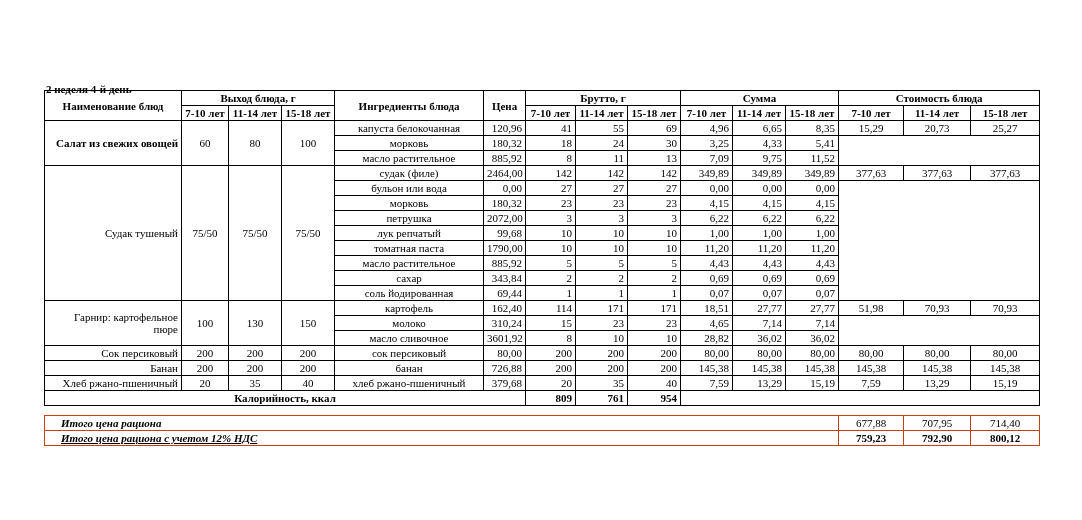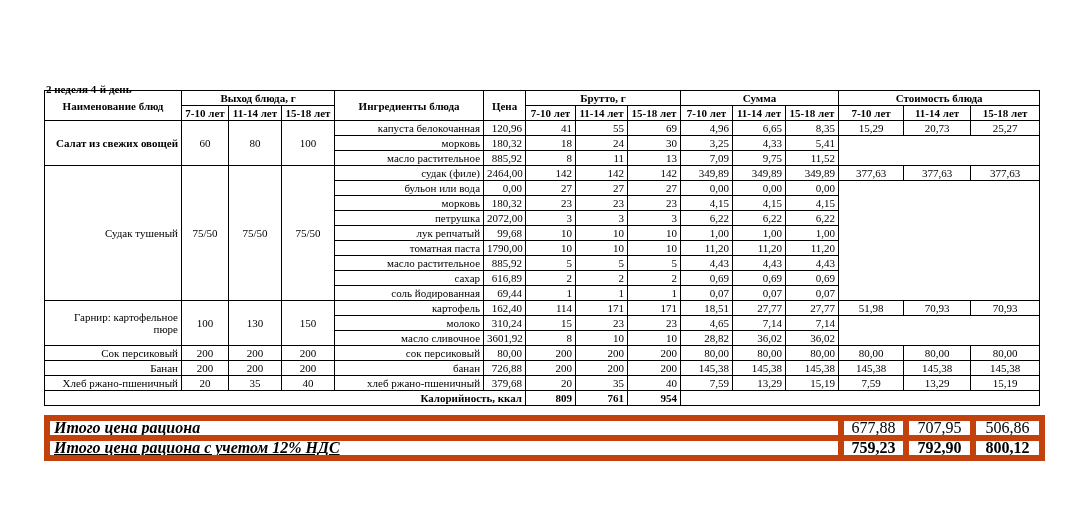--- a/index.html
+++ b/index.html
@@ -9,35 +9,35 @@
 
   table.main{position:absolute;left:44px;top:90px;border-collapse:collapse;table-layout:fixed;width:995px;}
   table.main td{border:1px solid #000;font-size:11px;line-height:12px;padding:1px 3px;vertical-align:middle;overflow:hidden;}
   table.main tr{height:14px;}
   tr.h1{height:14px;} tr.h2{height:28px;padding-left:48px;}
 
   .b{font-weight:bold;}
   .c{text-align:center;}
   .r{text-align:right;white-space:nowrap;}
   .top{vertical-align:top;}
-  .nm{text-align:right;white-space:nowrap;}
+  .nm{text-align:center;white-space:nowrap;}
   .dn{text-align:right;white-space:normal;line-height:13px;}
   .hc{text-align:center;white-space:nowrap;}
   .topv{vertical-align:top;padding-top:3px;}
   .top2{vertical-align:top;padding-top:2px;}
 
   .bt2{border-top:2px solid #000;}
   .bb2{border-bottom:2px solid #000;}
   .bl2{border-left:2px solid #000;}
   .br2{border-right:2px solid #000;}
   .gt{border-top:2px solid #000;}
   td.nob{border:none;background:transparent;}
 
   table.totals{position:absolute;left:44px;top:415px;border-collapse:collapse;table-layout:fixed;width:995px;}
-  table.totals td{border:6px solid #c2410c;font-size:16px;line-height:12px;padding:1px 4px;vertical-align:middle;overflow:hidden;}
+  table.totals td{border:1px solid #c2410c;font-size:11px;line-height:12px;padding:1px 16px;vertical-align:middle;overflow:hidden;}
   table.totals tr{height:15px;}
   .tlbl{font-style:italic;font-weight:bold;text-align:left;white-space:nowrap;}
   .tl1{font-size:10.5px;}
   .tl2{font-size:12px;text-decoration:underline;}
   .tv1{font-weight:normal;}
   .tv2{font-weight:bold;font-size:11.5px;margin-top:14px;}
 </style>
 </head>
 <body>
 
@@ -200,21 +200,21 @@
           <td class="r bl2">885,92</td>
           <td class="r bl2">5</td>
           <td class="r">5</td>
           <td class="r">5</td>
           <td class="r bl2">4,43</td>
           <td class="r">4,43</td>
           <td class="r">4,43</td>
         </tr>
         <tr>
           <td class="nm bl2">сахар</td>
-          <td class="r bl2">616,89</td>
+          <td class="r bl2">343,84</td>
           <td class="r bl2">2</td>
           <td class="r">2</td>
           <td class="r">2</td>
           <td class="r bl2">0,69</td>
           <td class="r">0,69</td>
           <td class="r">0,69</td>
         </tr>
         <tr>
           <td class="nm bl2">соль йодированная</td>
           <td class="r bl2">69,44</td>
@@ -331,21 +331,21 @@
       <col style="width:794px">
         <col style="width:65px">
         <col style="width:67px">
         <col style="width:69px">
     </colgroup>
     <tbody>
       <tr>
         <td class="tlbl tl1 bt2 bl2">Итого цена рациона</td>
         <td class="c tv1 bt2">677,88</td>
         <td class="c tv1 bt2">707,95</td>
-        <td class="c tv1 bt2 br2">506,86</td>
+        <td class="c tv1 bt2 br2">714,40</td>
       </tr>
       <tr>
         <td class="tlbl tl2 bb2 bl2">Итого цена рациона с учетом 12% НДС</td>
         <td class="c tv2 bb2">759,23</td>
         <td class="c tv2 bb2">792,90</td>
         <td class="c tv2 bb2 br2">800,12</td>
       </tr>
     </tbody>
   </table>
 

